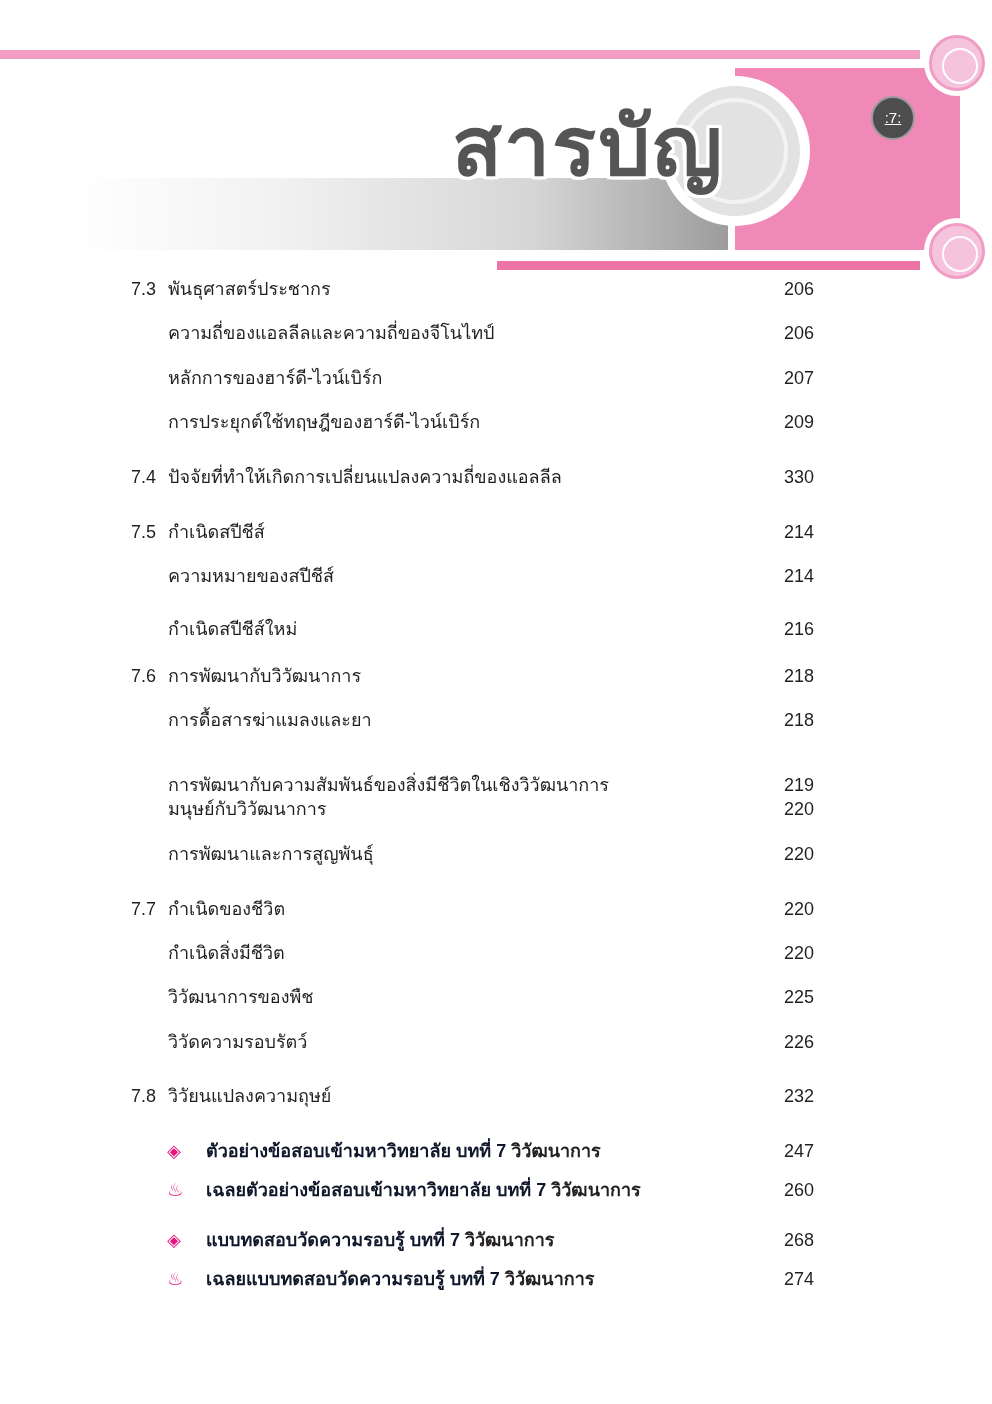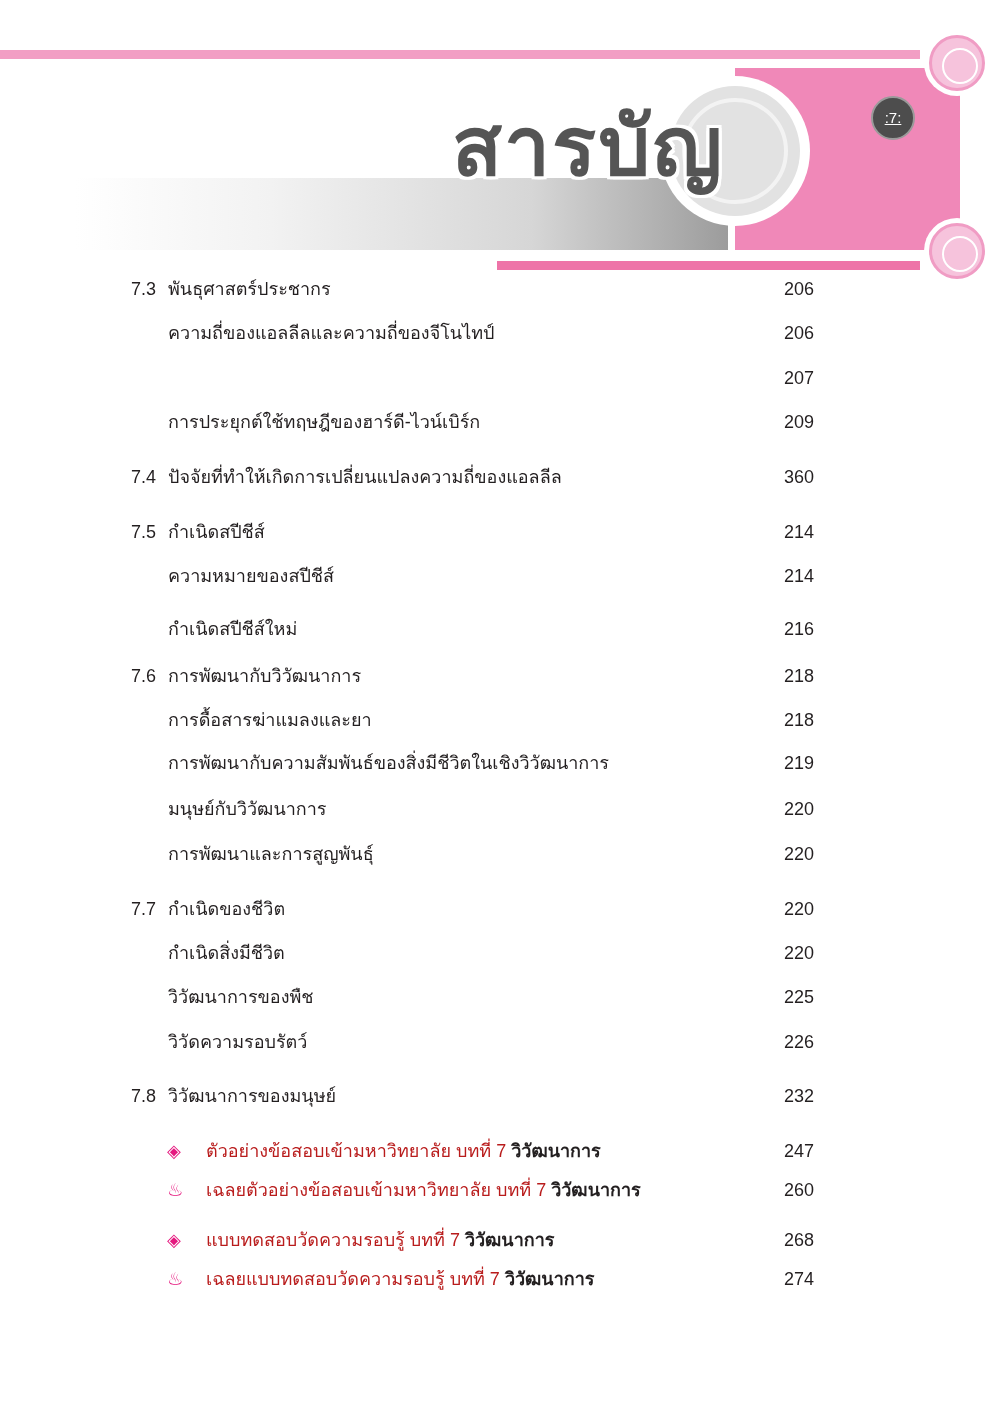--- a/index.html
+++ b/index.html
@@ -36,21 +36,21 @@
                    color: #ffffff; font-size: 15px; text-align: center; line-height: 40px;
                    text-decoration: underline; }
 
   .toc { position: absolute; left: 0; top: 0; width: 992px; }
   .row { position: absolute; left: 0; width: 944px; height: 30px; font-size: 18px; line-height: 30px; color: #231f20; }
   .row .num { position: absolute; left: 131px; }
   .row .label { position: absolute; left: 168px; white-space: nowrap; }
   .row .page { position: absolute; right: 130px; text-align: right; }
   .row.special .icon { position: absolute; left: 167px; color: #e5177e; font-size: 18px; }
   .row.special .label { left: 206px; }
-  .row.special .pink { color: #b91c1c; font-weight: normal; }
+  .row.special .pink { color: #0f172a; font-weight: bold; }
   .row.special .plain { color: #231f20; font-weight: bold; }
 </style>
 </head>
 <body>
 
 <div class="header">
   <div class="top-line"></div>
   <div class="pink-block"></div>
   <div class="gray-bar"></div>
   <div class="gray-disc-ring"></div>
@@ -76,31 +76,32 @@
   <div class="row" style="top:274px">
     <span class="num">7.3</span>
     <span class="label">พันธุศาสตร์ประชากร</span>
     <span class="page">206</span>
   </div>
   <div class="row" style="top:318px">
     <span class="label">ความถี่ของแอลลีลและความถี่ของจีโนไทป์</span>
     <span class="page">206</span>
   </div>
   <div class="row" style="top:363px">
+    <span class="label">หลักการของฮาร์ดี-ไวน์เบิร์ก</span>
     <span class="page">207</span>
   </div>
   <div class="row" style="top:407px">
     <span class="label">การประยุกต์ใช้ทฤษฎีของฮาร์ดี-ไวน์เบิร์ก</span>
     <span class="page">209</span>
   </div>
 
   <div class="row" style="top:462px">
     <span class="num">7.4</span>
     <span class="label">ปัจจัยที่ทำให้เกิดการเปลี่ยนแปลงความถี่ของแอลลีล</span>
-    <span class="page">360</span>
+    <span class="page">330</span>
   </div>
 
   <div class="row" style="top:517px">
     <span class="num">7.5</span>
     <span class="label">กำเนิดสปีชีส์</span>
     <span class="page">214</span>
   </div>
   <div class="row" style="top:561px">
     <span class="label">ความหมายของสปีชีส์</span>
     <span class="page">214</span>
@@ -112,21 +113,21 @@
 
   <div class="row" style="top:661px">
     <span class="num">7.6</span>
     <span class="label">การพัฒนากับวิวัฒนาการ</span>
     <span class="page">218</span>
   </div>
   <div class="row" style="top:705px">
     <span class="label">การดื้อสารฆ่าแมลงและยา</span>
     <span class="page">218</span>
   </div>
-  <div class="row" style="top:748px">
+  <div class="row" style="top:770px">
     <span class="label">การพัฒนากับความสัมพันธ์ของสิ่งมีชีวิตในเชิงวิวัฒนาการ</span>
     <span class="page">219</span>
   </div>
   <div class="row" style="top:794px">
     <span class="label">มนุษย์กับวิวัฒนาการ</span>
     <span class="page">220</span>
   </div>
   <div class="row" style="top:839px">
     <span class="label">การพัฒนาและการสูญพันธุ์</span>
     <span class="page">220</span>
@@ -145,21 +146,21 @@
     <span class="label">วิวัฒนาการของพืช</span>
     <span class="page">225</span>
   </div>
   <div class="row" style="top:1027px">
     <span class="label">วิวัดความรอบรัตว์</span>
     <span class="page">226</span>
   </div>
 
   <div class="row" style="top:1081px">
     <span class="num">7.8</span>
-    <span class="label">วิวัฒนาการของมนุษย์</span>
+    <span class="label">วิวัยนแปลงความถุษย์</span>
     <span class="page">232</span>
   </div>
 
   <div class="row special" style="top:1136px">
     <span class="icon">◈</span>
     <span class="label"><span class="pink">ตัวอย่างข้อสอบเข้ามหาวิทยาลัย บทที่ 7</span><span class="plain"> วิวัฒนาการ</span></span>
     <span class="page">247</span>
   </div>
   <div class="row special" style="top:1175px">
     <span class="icon">♨</span>

